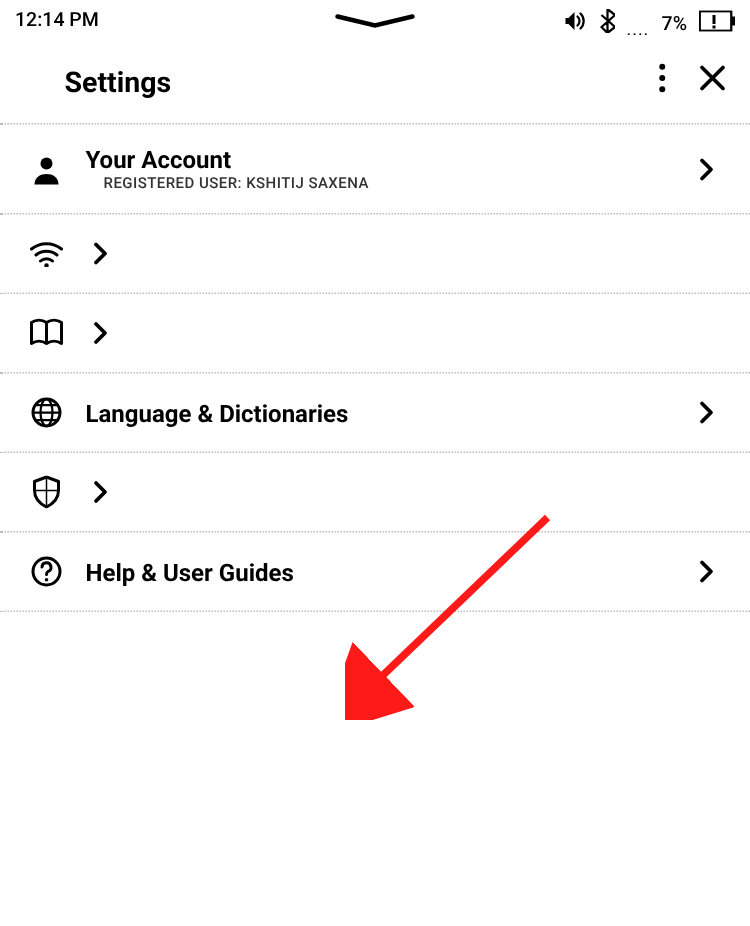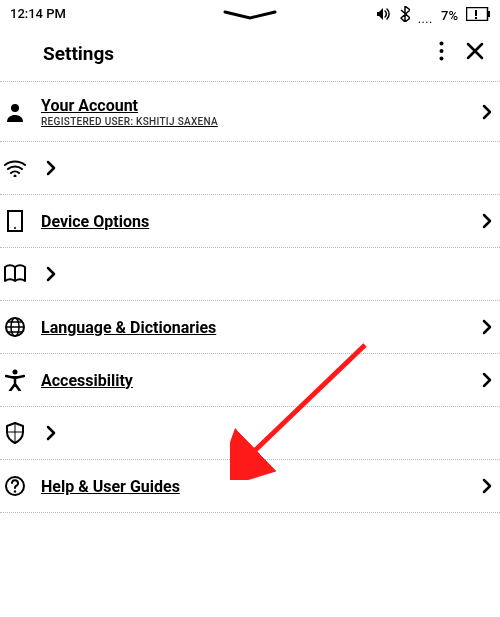--- a/index.html
+++ b/index.html
@@ -43,24 +43,23 @@
       font-size: 19px;
       font-weight: 700;
       flex: 1;
     }
     .header-actions { display: flex; gap: 22px; align-items: center; }
 
     .list { }
     .list-item {
       display: flex;
       align-items: center;
-      padding: 14px 3px;
+      padding: 14px 19px;
       border-top: 1px dotted #bbb;
       gap: 14px;
-      text-decoration: underline;
     }
     .list-item:first-child { border-top: 1px dotted #bbb; }
     .list-item:last-child { border-bottom: 1px dotted #bbb; }
     .item-icon {
       width: 24px;
       height: 24px;
       display: flex;
       align-items: center;
       justify-content: center;
       flex-shrink: 0;
@@ -69,20 +68,21 @@
     .item-title {
       font-size: 16px;
       font-weight: 700;
     }
     .item-subtitle {
       font-size: 10px;
       font-weight: 500;
       color: #333;
       letter-spacing: 0.3px;
       margin-top: 1px;
+      margin-left: 12px;
     }
     .chevron {
       width: 20px;
       display: flex;
       align-items: center;
       justify-content: center;
     }
 
     .arrow-overlay {
       position: absolute;
@@ -172,36 +172,20 @@
           <circle cx="11" cy="17" r="1.5" fill="#000"></circle>
         </svg>
     </span>
     <span class="chevron">
       <svg width="10" height="16" viewBox="0 0 10 16">
           <path d="M2 2l6 6-6 6" stroke="#000" stroke-width="2.5" fill="none" stroke-linecap="round" stroke-linejoin="round"></path>
         </svg>
     </span>
   </div>
 
-  <div class="list-item">
-    <span class="item-icon">
-      <svg width="16" height="22" viewBox="0 0 16 22">
-          <rect x="1" y="1" width="14" height="20" stroke="#000" stroke-width="2" fill="none"></rect>
-          <circle cx="8" cy="18" r="1" fill="#000"></circle>
-        </svg>
-    </span>
-    <div class="item-text">
-        <div class="item-title">Device Options</div>
-      </div>
-    <span class="chevron">
-      <svg width="10" height="16" viewBox="0 0 10 16">
-          <path d="M2 2l6 6-6 6" stroke="#000" stroke-width="2.5" fill="none" stroke-linecap="round" stroke-linejoin="round"></path>
-        </svg>
-    </span>
-  </div>
 
   <div class="list-item">
     <span class="item-icon">
       <svg width="24" height="20" viewBox="0 0 24 20">
           <path d="M2 3c3-2 7-2 10 0v14c-3-2-7-2-10 0zM22 3c-3-2-7-2-10 0v14c3-2 7-2 10 0z" stroke="#000" stroke-width="2" fill="none" stroke-linejoin="round"></path>
         </svg>
     </span>
     <span class="chevron">
       <svg width="10" height="16" viewBox="0 0 10 16">
           <path d="M2 2l6 6-6 6" stroke="#000" stroke-width="2.5" fill="none" stroke-linecap="round" stroke-linejoin="round"></path>
@@ -220,36 +204,20 @@
     <div class="item-text">
         <div class="item-title">Language &amp; Dictionaries</div>
       </div>
     <span class="chevron">
       <svg width="10" height="16" viewBox="0 0 10 16">
           <path d="M2 2l6 6-6 6" stroke="#000" stroke-width="2.5" fill="none" stroke-linecap="round" stroke-linejoin="round"></path>
         </svg>
     </span>
   </div>
 
-  <div class="list-item">
-    <span class="item-icon">
-      <svg width="20" height="22" viewBox="0 0 20 22">
-          <circle cx="10" cy="3" r="2.5" fill="#000"></circle>
-          <path d="M1 7l9 2 9-2M10 9v6m0 0l-5 7m5-7l5 7" stroke="#000" stroke-width="2.5" stroke-linecap="round"></path>
-        </svg>
-    </span>
-    <div class="item-text">
-        <div class="item-title">Accessibility</div>
-      </div>
-    <span class="chevron">
-      <svg width="10" height="16" viewBox="0 0 10 16">
-          <path d="M2 2l6 6-6 6" stroke="#000" stroke-width="2.5" fill="none" stroke-linecap="round" stroke-linejoin="round"></path>
-        </svg>
-    </span>
-  </div>
 
   <div class="list-item">
     <span class="item-icon">
       <svg width="20" height="22" viewBox="0 0 20 22">
           <path d="M10 1l8 3v6c0 6-4 9-8 11-4-2-8-5-8-11V4z" stroke="#000" stroke-width="2" fill="none" stroke-linejoin="round"></path>
           <path d="M10 1v20M2 10h16" stroke="#000" stroke-width="1"></path>
         </svg>
     </span>
     <span class="chevron">
       <svg width="10" height="16" viewBox="0 0 10 16">

